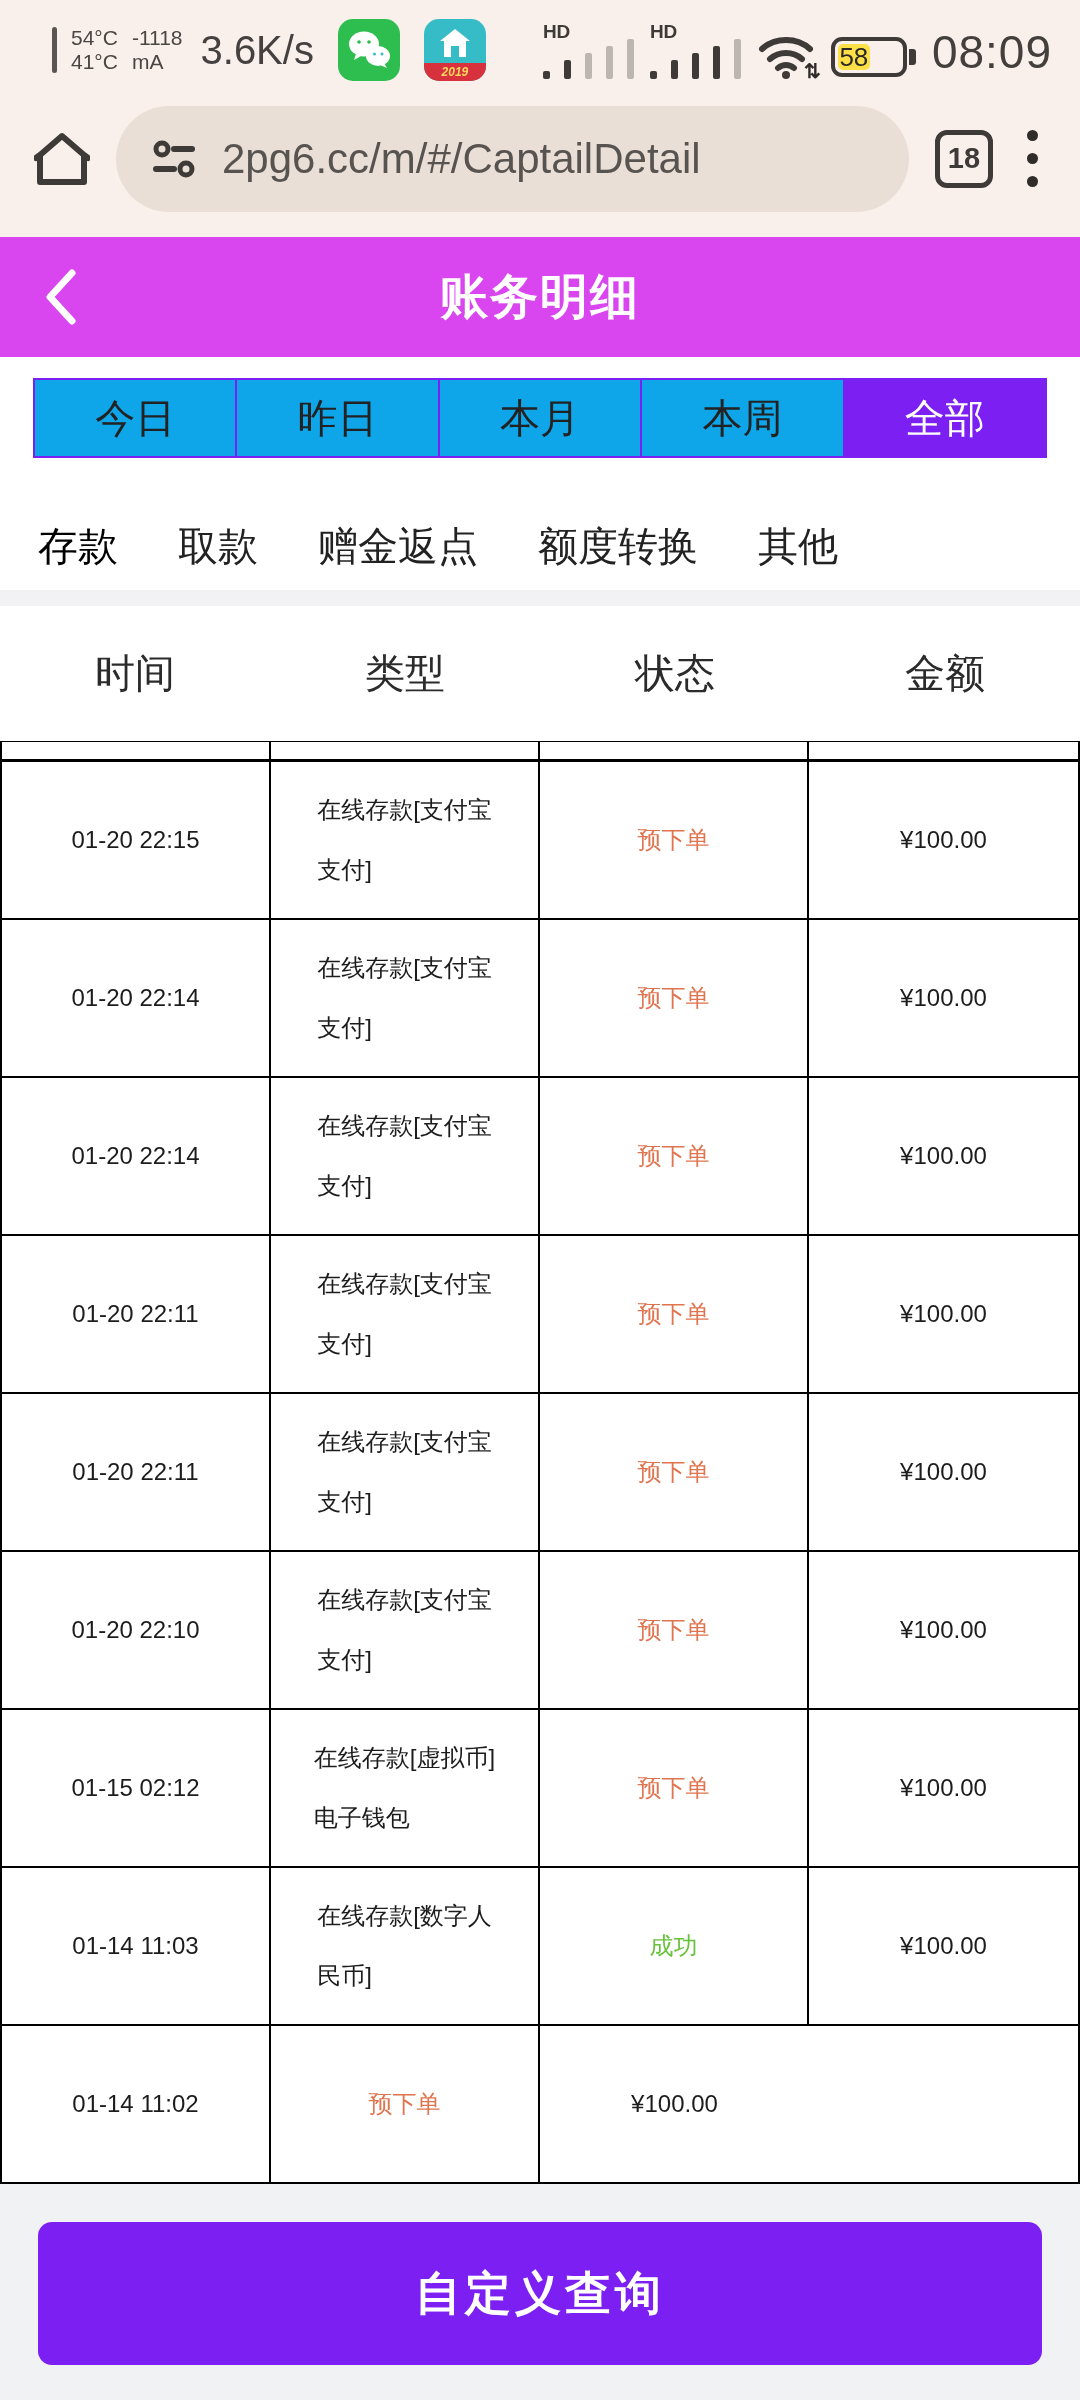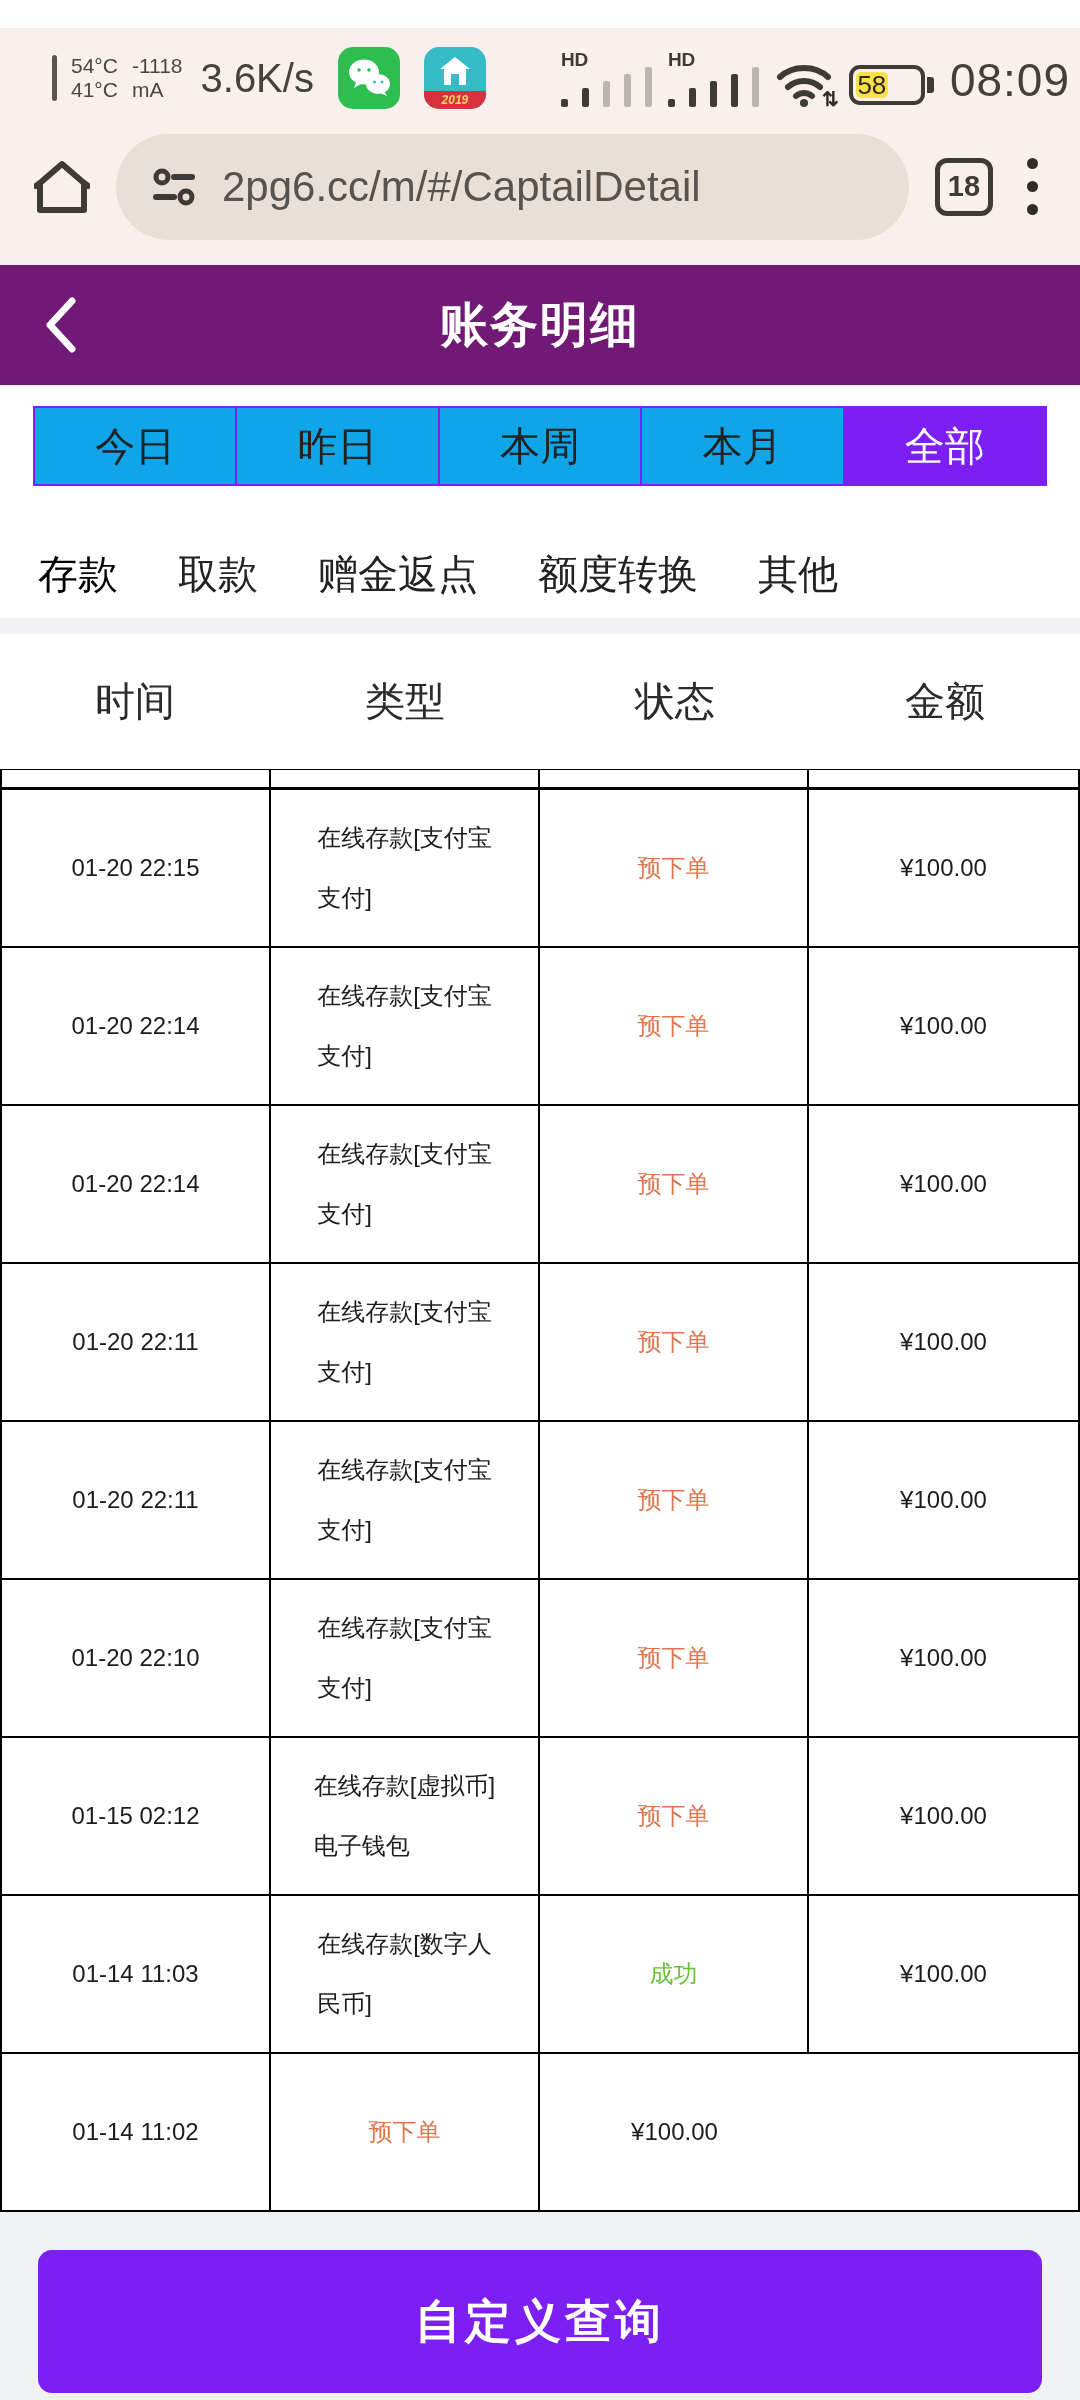--- a/index.html
+++ b/index.html
@@ -8,21 +8,21 @@
     width:1080px; height:2400px;
     font-family:"Liberation Sans", sans-serif;
     background:#ffffff;
     -webkit-font-smoothing:antialiased;
   }
   .screen { width:1080px; height:2400px; display:flex; flex-direction:column; overflow:hidden; background:#fff; }
 
   
   .statusbar {
     height:90px; background:#f9f0ec; display:flex; align-items:center;
-    padding:10px 10px 0 52px; color:#4a4644;margin-top:28px;
+    padding:10px 28px 0 52px; color:#4a4644;
   }
   .sb-left { display:flex; align-items:center; gap:14px; }
   .sb-bar { width:5px; height:46px; background:#5a5553; border-radius:3px; }
   .sb-2line { display:flex; flex-direction:column; font-size:21px; line-height:24px; color:#4a4644; }
   .sb-speed { font-size:40px; color:#444140; margin-left:4px; }
   .appicon { width:62px; height:62px; border-radius:15px; position:relative; overflow:hidden; margin-left:10px; flex:none; }
   .wechat { background:#2ebd4f; display:flex; align-items:center; justify-content:center; }
   .gapp { background:#35bcc6; }
   .gapp .house { position:absolute; left:14px; top:8px; }
   .gapp .ribbon { position:absolute; left:0; right:0; bottom:0; height:18px; background:#d6313c; color:#ffd75e; font-size:12px; font-style:italic; text-align:center; line-height:18px; font-weight:bold; }
@@ -42,21 +42,21 @@
 
   
   .browserbar { height:147px; background:#f9f0ec; display:flex; align-items:center; padding:0 34px 10px 34px; gap:26px;justify-content:space-between; }
   .urlpill { flex:1; height:106px; background:#eadfd6; border-radius:53px; display:flex; align-items:center; padding:0 36px; gap:26px; min-width:0; }
   .urltext { font-size:42px; color:#575350; white-space:nowrap; overflow:hidden; }
   .tabsbox { width:58px; height:58px; border:5px solid #3d3a37; border-radius:12px; display:flex; align-items:center; justify-content:center; font-size:29px; font-weight:600; color:#3d3a37; flex:none; }
   .kebab { display:flex; flex-direction:column; gap:12px; padding:0 8px; }
   .kebab i { width:11px; height:11px; border-radius:50%; background:#2f2c2a; }
 
   
-  .appheader { height:120px; background:#701a75; position:relative; display:flex; align-items:center; justify-content:center; }
+  .appheader { height:120px; background:#d946ef; position:relative; display:flex; align-items:center; justify-content:center; }
   .backbtn { position:absolute; left:30px; top:0; height:100%; display:flex; align-items:center; padding:0 14px; }
   .apptitle { color:#fff; font-size:48px; font-weight:700; letter-spacing:2px; }
 
   
   .seg { margin:21px 33px 0 33px; height:80px; display:flex; border:2px solid #7b1ff2; }
   .seg .cell { flex:1; display:flex; align-items:center; justify-content:center; font-size:40px; color:#222; background:#0ea5e9; border-right:2px solid #7b1ff2; cursor:pointer; }
   .seg .cell:last-child { border-right:none; }
   .seg .cell.active { background:#7b1ff2; color:#fff; }
 
   
@@ -188,22 +188,22 @@
       <svg width="34" height="56" viewBox="0 0 34 56">
         <polyline points="28,4 6,28 28,52" fill="none" stroke="#ffffff" stroke-width="7" stroke-linecap="round" stroke-linejoin="round"></polyline>
       </svg>
     </div>
     <div class="apptitle">账务明细</div>
   </div>
 
   <div class="seg">
     <div class="cell">今日</div>
     <div class="cell">昨日</div>
+    <div class="cell">本月</div>
     <div class="cell">本周</div>
-    <div class="cell">本月</div>
     <div class="cell active">全部</div>
   </div>
 
   <div class="filters">
     <span class="f active">存款</span>
     <span class="f">取款</span>
     <span class="f">赠金返点</span>
     <span class="f">额度转换</span>
     <span class="f">其他</span>
   </div>

